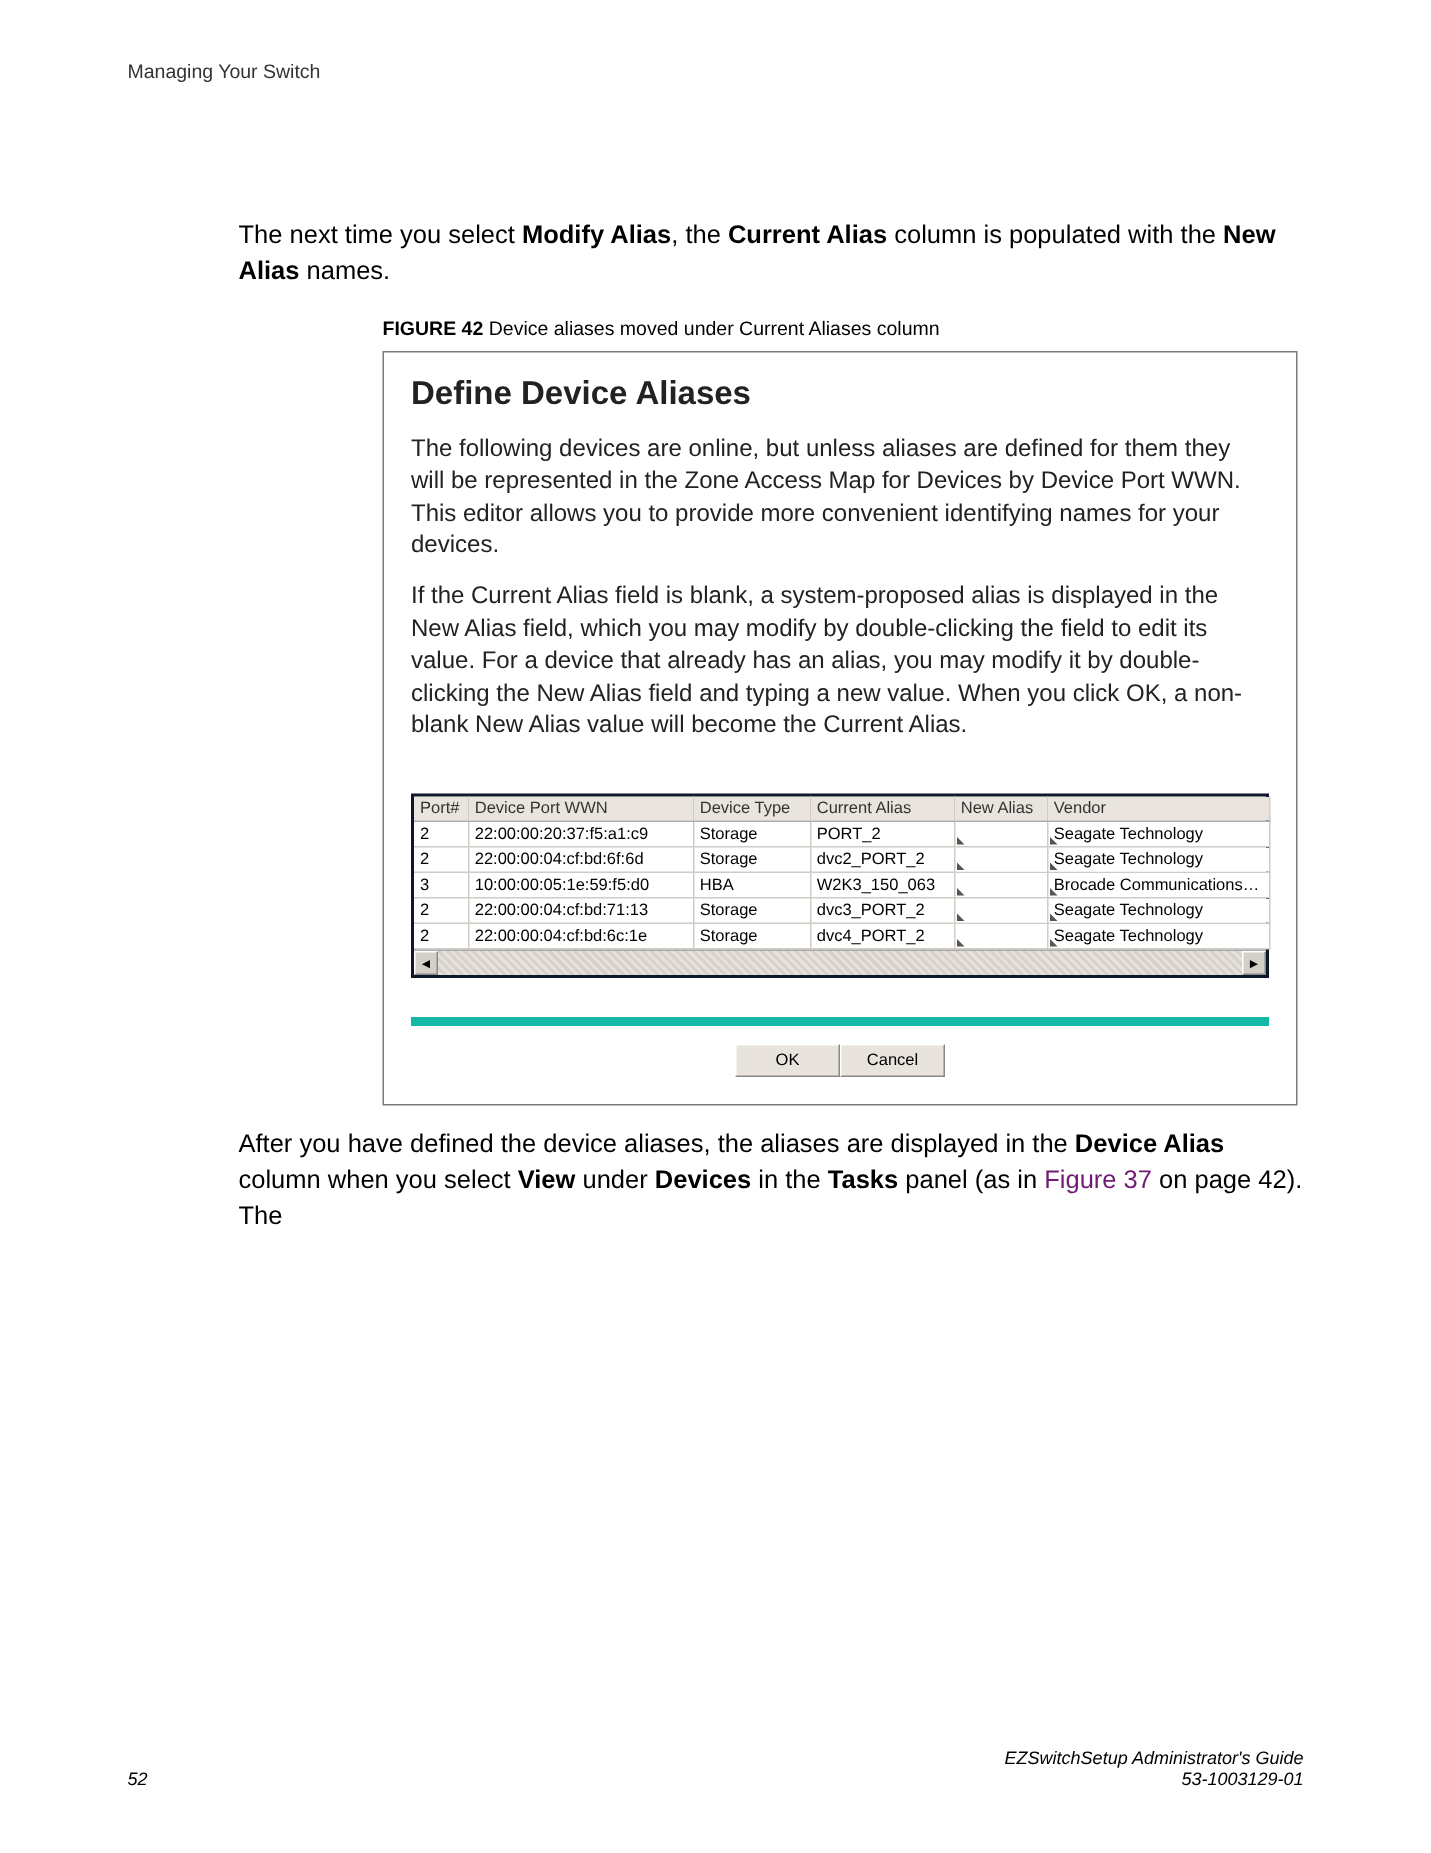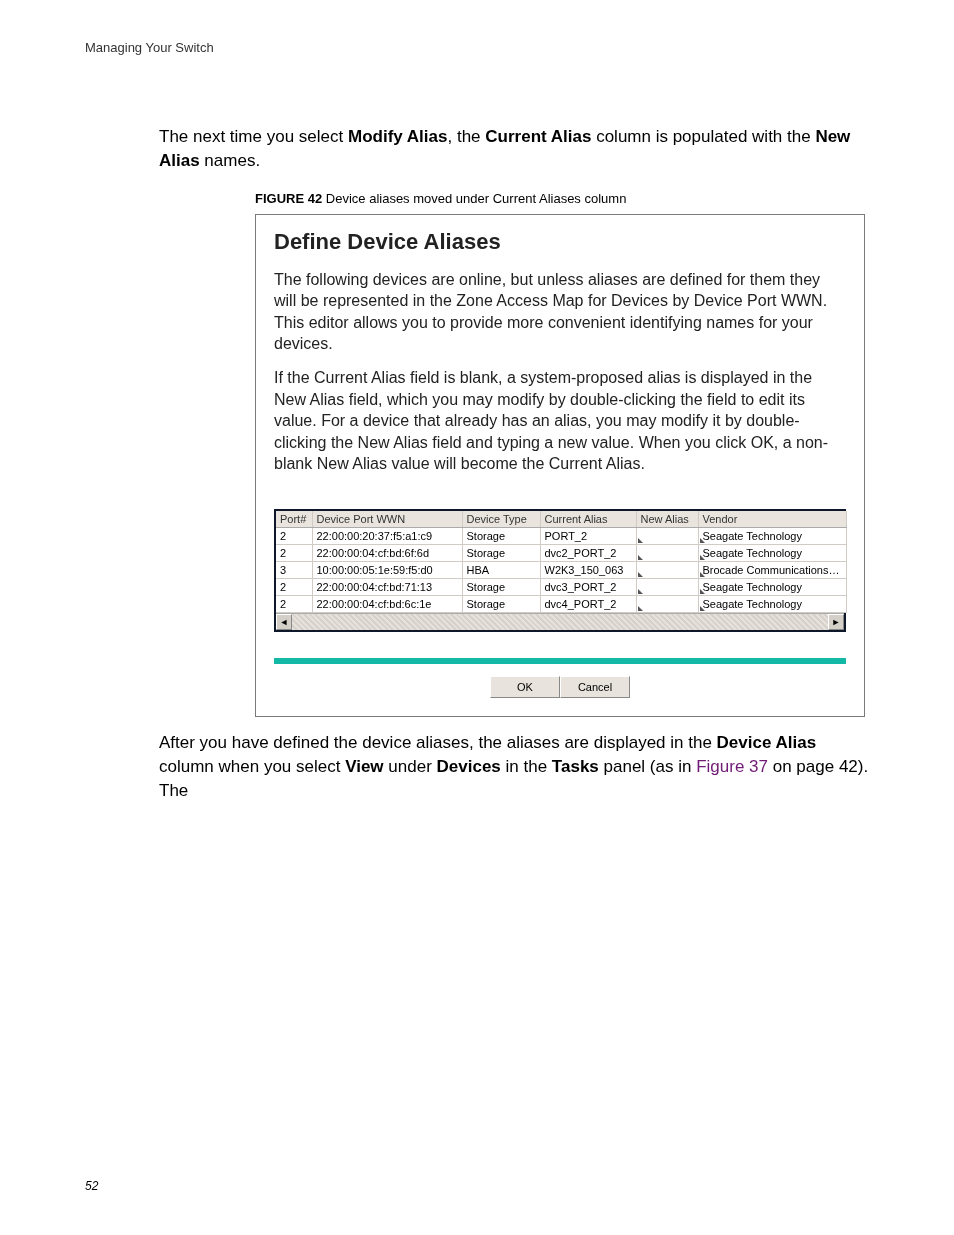--- a/index.html
+++ b/index.html
@@ -13,21 +13,21 @@
   }
   .page {
     padding: 40px 85px 40px 85px;
     box-sizing: border-box;
     min-height: 1235px;
     position: relative;
   }
   .running-head {
     font-size: 13px;
     color: #333;
-    margin-bottom: 70px;
+    margin-bottom: 90px;
   }
   .body-text {
     margin-left: 74px;
     font-size: 17px;
     line-height: 1.4;
   }
   .body-text p {
     margin: 0 0  18px 0;
   }
   .body-para { margin: 0 0 18px 0; }
@@ -272,14 +272,18 @@
   </div>
 
   <div class="body-text" style="margin-top:14px;">
     <p class="body-para">
       <span>After you have defined the device aliases, the aliases are displayed in the </span><b>Device Alias</b><span> column when you select </span><b>View</b><span> under </span><b>Devices</b><span> in the </span><b>Tasks</b><span> panel (as in </span><a href="#" class="figref">Figure 37</a><span> on page 42). The</span>
     </p>
   </div>
 
   <div class="footer">
     <div class="pg">52</div>
+    <div class="doc">
+      <div>EZSwitchSetup Administrator's Guide</div>
+      <div>53-1003129-01</div>
+    </div>
   </div>
 </div>
 
 </body></html>

